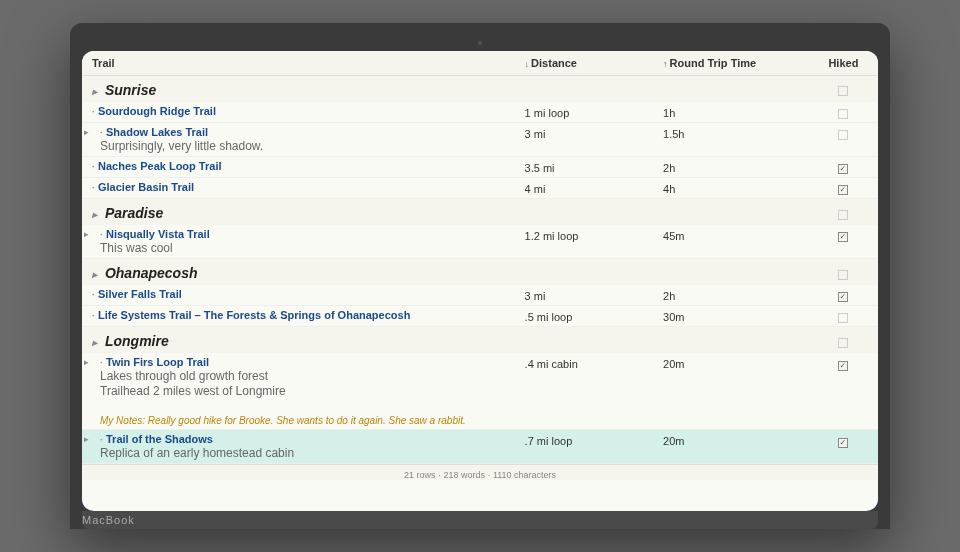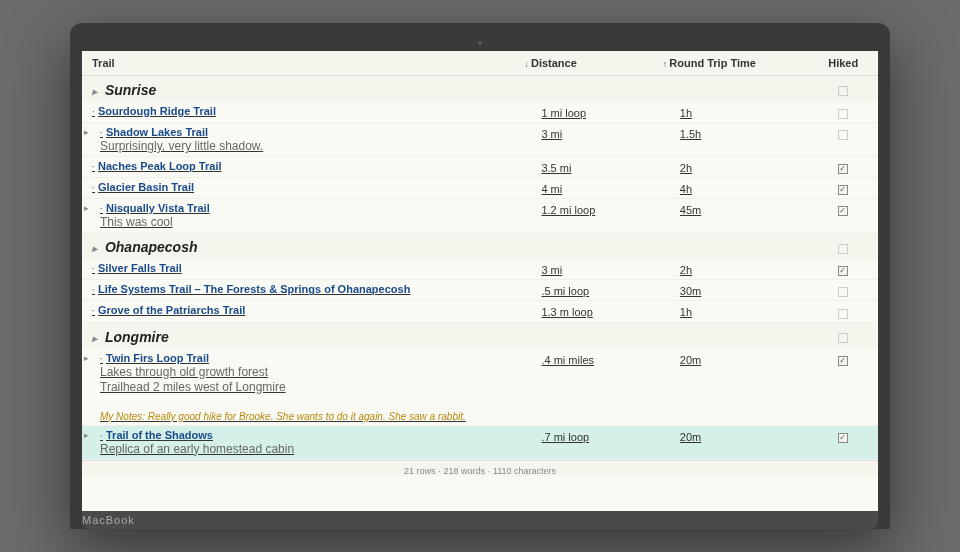--- a/index.html
+++ b/index.html
@@ -17,21 +17,21 @@
     .laptop-outer {
       width: 820px;
       background: #3a3a3a;
       border-radius: 12px 12px 0 0;
       padding: 12px 12px 0 12px;
       box-shadow: 0 20px 60px rgba(0,0,0,0.5);
     }
 
     .laptop-screen {
       background: #3b82f6;
-      border-radius: 0;
+      border-radius: 12px;
       overflow: hidden;
       height: 460px;
       position: relative;
     }
 
     .camera-bar {
       height: 16px;
       background: #3a3a3a;
       display: flex;
       align-items: center;
@@ -87,25 +87,24 @@
     }
 
     tr.group-header td .bullet {
       color: #888;
       margin-right: 4px;
       font-size: 10px;
     }
 
     
     tr.trail-row td {
-      padding: 3px 27px;
+      padding: 3px 10px;
       vertical-align: top;
       color: #333;
       border-bottom: 1px solid #efefea;
-      text-decoration: underline;
     }
 
     tr.trail-row.highlighted {
       background: #fef9c3;
     }
 
     tr.trail-row.teal-highlight {
       background: #d4f0e8;
     }
 
@@ -282,20 +281,29 @@
 
         <div class="trail-name">
           <span class="bullet">·</span>Glacier Basin Trail
         </div>
 
       </td>
       <td class="dist-cell">4 mi</td>
       <td class="time-cell">4h</td>
       <td class="hiked-cell"><span class="checkbox-checked"></span></td>
     </tr>
+            <tr class="group-header">
+    <td colspan="3">
+      <span class="bullet">▸</span>
+      <strong>Paradise</strong>
+    </td>
+    <td style="text-align:center;vertical-align:middle;">
+      <span class="checkbox-empty"></span>
+    </td>
+  </tr>
             <tr class="trail-row has-expand">
       <td style="position:relative; padding-left:18px">
         <span class="expand-icon">▸</span>
         <div class="trail-name">
           <span class="bullet">·</span>Nisqually Vista Trail
         </div>
         <div class="trail-note">This was cool</div>
       </td>
       <td class="dist-cell">1.2 mi loop</td>
       <td class="time-cell">45m</td>
@@ -327,52 +335,40 @@
 
         <div class="trail-name">
           <span class="bullet">·</span>Life Systems Trail – The Forests &amp; Springs of Ohanapecosh
         </div>
 
       </td>
       <td class="dist-cell">.5 mi loop</td>
       <td class="time-cell">30m</td>
       <td class="hiked-cell"><span class="checkbox-empty"></span></td>
     </tr>
-            <tr class="trail-row">
-      <td style="position:relative; padding-left:10px">
-
-        <div class="trail-name">
-          <span class="bullet">·</span>Grove of the Patriarchs Trail
-        </div>
-
-      </td>
-      <td class="dist-cell">1.3 m loop</td>
-      <td class="time-cell">1h</td>
-      <td class="hiked-cell"><span class="checkbox-empty"></span></td>
-    </tr>
             <tr class="group-header">
     <td colspan="3">
       <span class="bullet">▸</span>
       <strong>Longmire</strong>
     </td>
     <td style="text-align:center;vertical-align:middle;">
       <span class="checkbox-empty"></span>
     </td>
   </tr>
             <tr class="trail-row has-expand">
       <td style="position:relative; padding-left:18px">
         <span class="expand-icon">▸</span>
         <div class="trail-name">
           <span class="bullet">·</span>Twin Firs Loop Trail
         </div>
         <div class="trail-note">Lakes through old growth forest</div>
                 <div class="trail-note">Trailhead 2 miles west of Longmire</div>
                 <div class="trail-note italic-yellow">My Notes: Really good hike for Brooke. She wants to do it again. She saw a rabbit.</div>
       </td>
-      <td class="dist-cell">.4 mi miles</td>
+      <td class="dist-cell">.4 mi cabin</td>
       <td class="time-cell">20m</td>
       <td class="hiked-cell"><span class="checkbox-checked"></span></td>
     </tr>
             <tr class="trail-row teal-highlight has-expand">
       <td style="position:relative; padding-left:18px">
         <span class="expand-icon">▸</span>
         <div class="trail-name">
           <span class="bullet">·</span>Trail of the Shadows
         </div>
         <div class="trail-note">Replica of an early homestead cabin</div>

